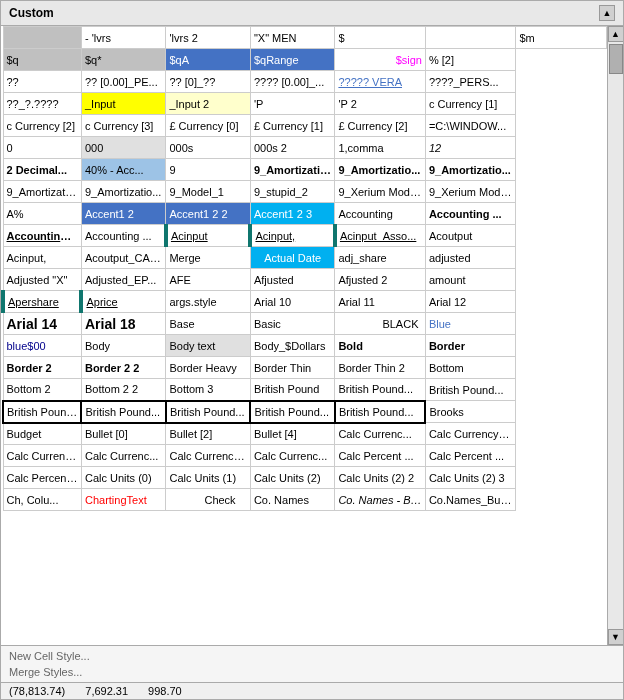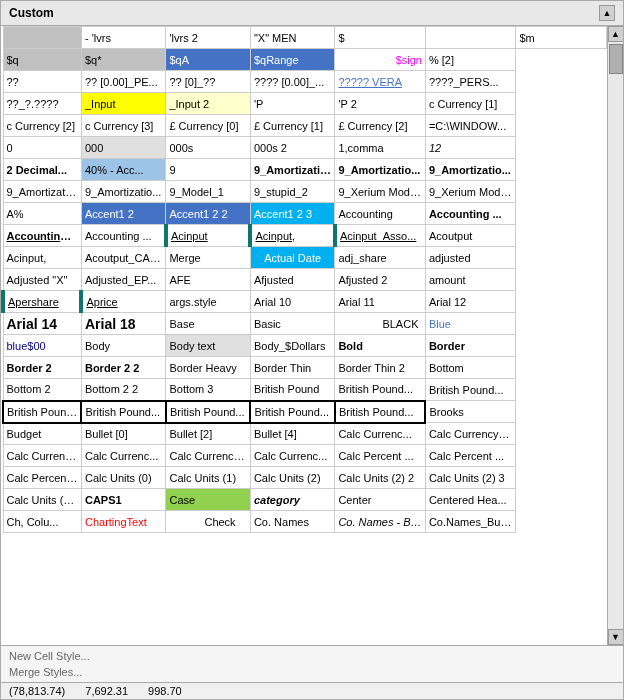--- a/index.html
+++ b/index.html
@@ -306,28 +306,20 @@
             </tr>
             <tr>
               <td style="width: 13%;">Calc Percent (2)</td>
               <td style="width: 14%;">Calc Units (0)</td>
               <td style="width: 14%;">Calc Units (1)</td>
               <td style="width: 14%;">Calc Units (2)</td>
               <td style="width: 15%;">Calc Units (2) 2</td>
               <td style="width: 15%;">Calc Units (2) 3</td>
             </tr>
             <tr>
-              <td style="width: 13%;">Calc Units (2) 4</td>
-              <td class="cell-caps1 cell-bold" style="width: 14%;">CAPS1</td>
-              <td class="cell-case" style="width: 14%;">Case</td>
-              <td class="cell-category" style="width: 14%;">category</td>
-              <td style="width: 15%;">Center</td>
-              <td style="width: 15%;">Centered Hea...</td>
-            </tr>
-            <tr>
               <td style="width: 13%;">Ch, Colu...</td>
               <td class="cell-charting" style="width: 14%;">ChartingText</td>
               <td style="width: 14%; padding-left: 38px;">Check</td>
               <td style="width: 14%;">Co. Names</td>
               <td class="cell-italic" style="width: 15%;">Co. Names - Bo...</td>
               <td style="width: 15%;">Co.Names_Buildup...</td>
             </tr>
           </tbody>
       </table>
     </div>

